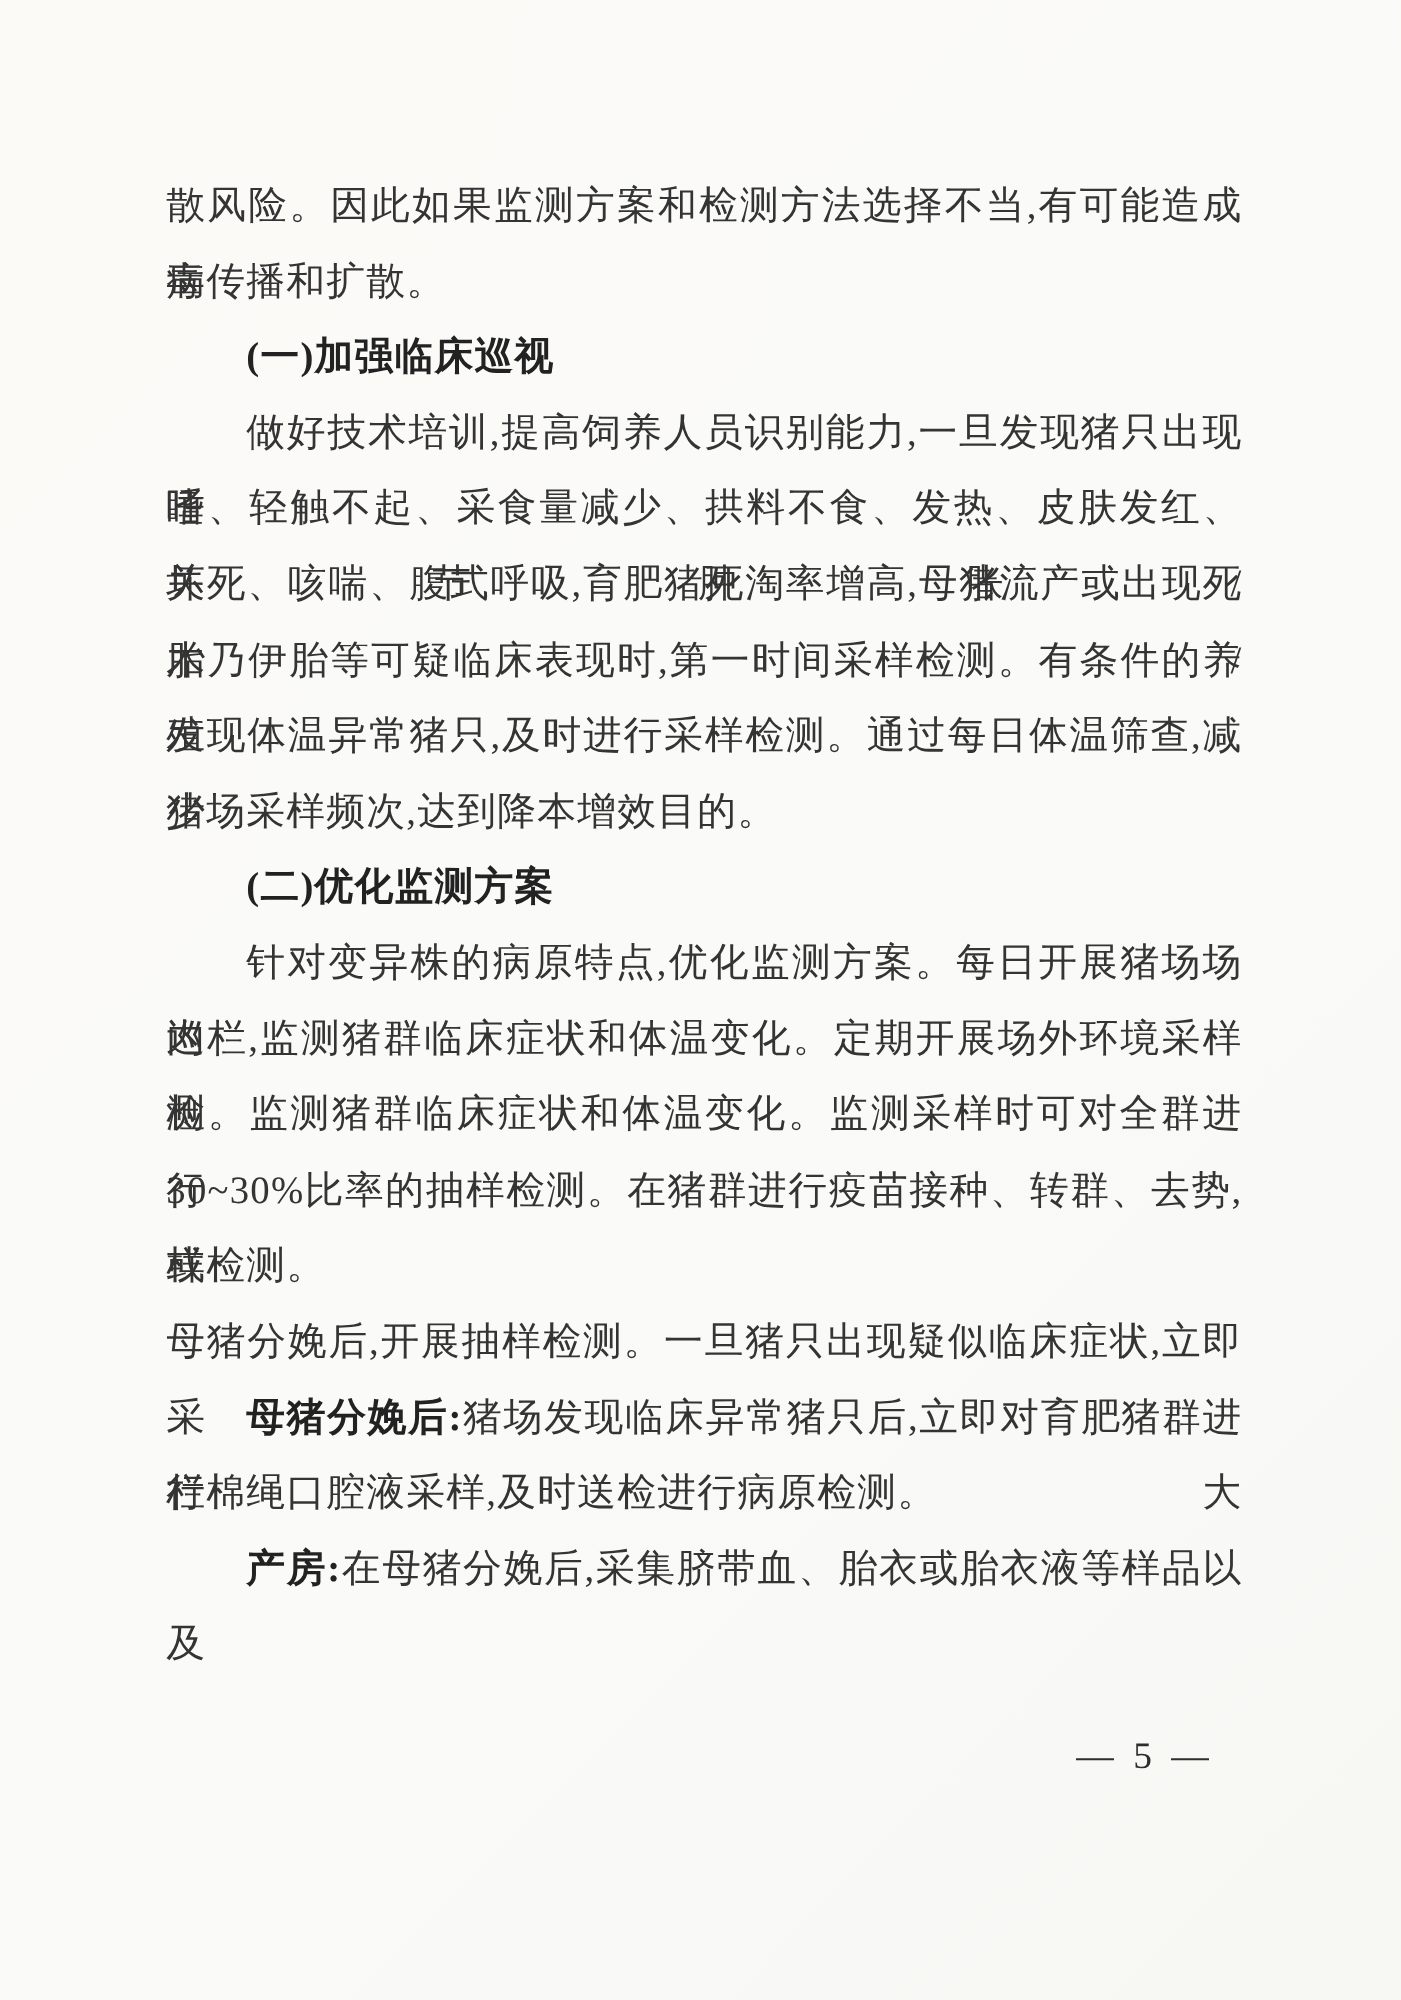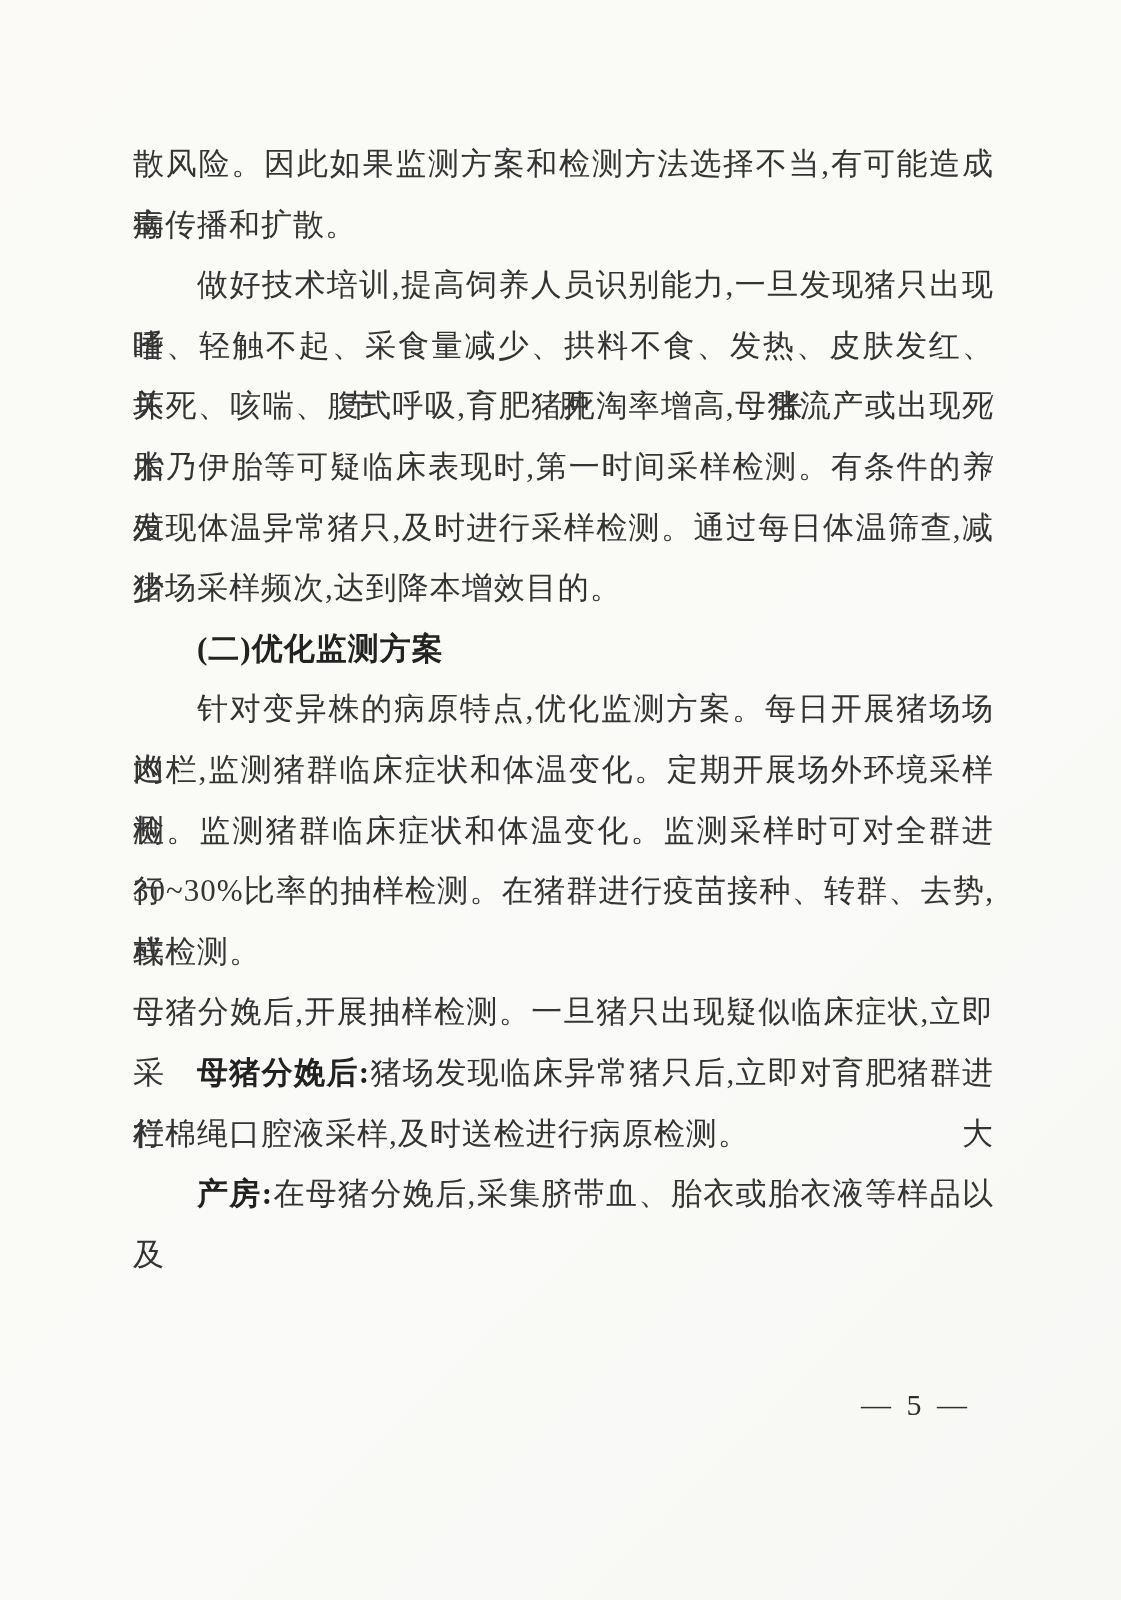--- a/index.html
+++ b/index.html
@@ -66,20 +66,21 @@
 </head>
 <body>
 
 <div class="page">
   <div class="textblock">
 
     <div class="line j">散风险。因此如果监测方案和检测方法选择不当,有可能造成病</div>
     <div class="line">毒传播和扩散。</div>
 
 
+    <div class="line h2 ind">(一)加强临床巡视</div>
 
     <div class="line j ind">做好技术培训,提高饲养人员识别能力,一旦发现猪只出现嗜</div>
     <div class="line j">睡、轻触不起、采食量减少、拱料不食、发热、皮肤发红、关节肿胀/</div>
     <div class="line j">坏死、咳喘、腹式呼吸,育肥猪死淘率增高,母猪流产或出现死胎/</div>
     <div class="line j">木乃伊胎等可疑临床表现时,第一时间采样检测。有条件的养殖</div>
     <div class="line j">发现体温异常猪只,及时进行采样检测。通过每日体温筛查,减少</div>
     <div class="line">猪场采样频次,达到降本增效目的。</div>
 
     <div class="line h2 ind">(二)优化监测方案</div>
 

